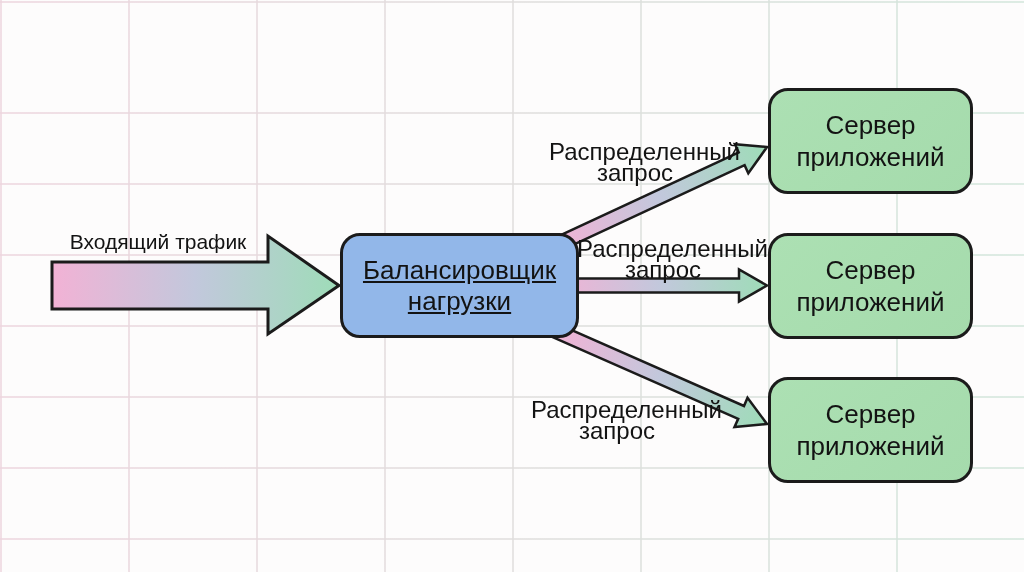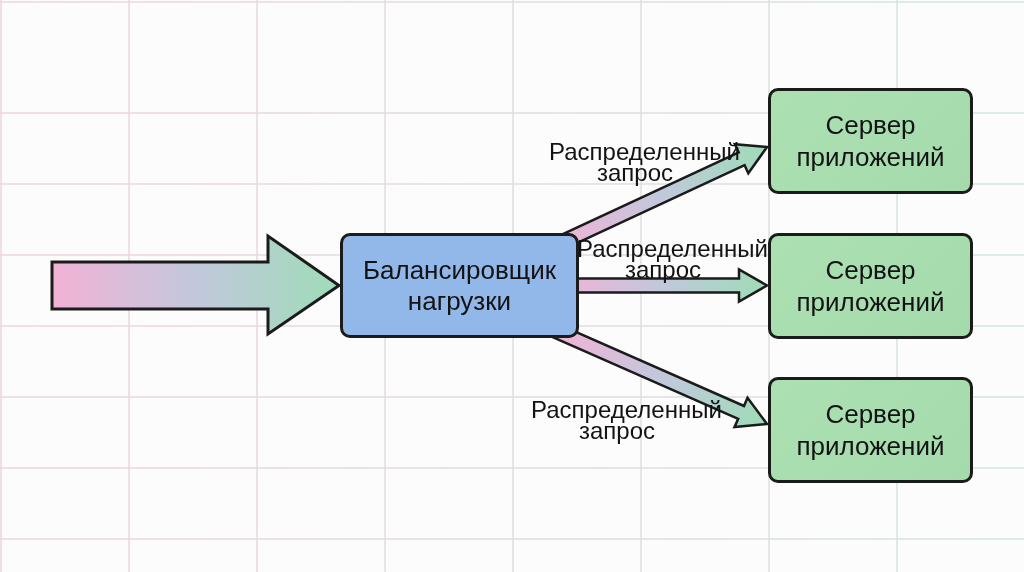--- a/index.html
+++ b/index.html
@@ -16,24 +16,24 @@
   }
   .layer{position:absolute;left:0;top:0;}
   .stop-grid-a{stop-color:var(--grid-pink);}
   .stop-grid-b{stop-color:var(--grid-green);}
   .stop-a{stop-color:var(--arrow-pink);}
   .stop-m{stop-color:var(--arrow-mid);}
   .stop-b{stop-color:var(--arrow-green);}
   .arrow{stroke:var(--stroke);stroke-linejoin:miter;}
   .node{
     position:absolute;box-sizing:border-box;border:3px solid var(--box-border);
-    border-radius:10px;display:flex;align-items:center;justify-content:center;
+    border-radius:20px;display:flex;align-items:center;justify-content:center;
     text-align:center;font-size:26px;line-height:32px;
   }
-  .node.lb{left:340px;top:233px;width:239px;height:105px;background:var(--lb-fill);line-height:31px;}
+  .node.lb{left:340px;top:233px;width:239px;height:105px;background:var(--lb-fill);line-height:31px;text-decoration:underline;}
   .node.server{left:768px;width:205px;height:106px;background:linear-gradient(135deg,#ace0b3,var(--server-fill));}
   .node.s1{top:88px;} .node.s2{top:233px;} .node.s3{top:377px;}
   .flowlabel{
     position:absolute;text-align:center;font-size:24px;line-height:21px;width:172px;
   }
   .flowlabel.l1{left:549px;top:141px;}
   .flowlabel.l2{left:577px;top:238px;}
   .flowlabel.l3{left:531px;top:399px;}
   .inlabel{
     position:absolute;left:58px;top:230px;width:200px;text-align:center;
@@ -94,20 +94,21 @@
 
     <path class="arrow" fill="url(#gBig)" stroke-width="3" d="M52,262 L268,262 L268,236 L339,285.5 L268,334 L268,309 L52,309 Z"></path>
 
     <path class="arrow" fill="url(#gA1)" stroke-width="2.5" d="M557,252.4 L744.6,165.2 L748.3,173.3 L767,147 L734.9,144.3 L738.7,152.5 L551,239.6 Z"></path>
 
     <path class="arrow" fill="url(#gA2)" stroke-width="2.5" d="M553,278.5 L739,278.5 L739,269.5 L767,285.5 L739,301.5 L739,292.5 L553,292.5 Z"></path>
 
     <path class="arrow" fill="url(#gA3)" stroke-width="2.5" d="M551,336.4 L738.2,418.8 L734.5,427 L767,424 L747.5,397.8 L744,406 L557,323.6 Z"></path>
   </svg>
 
+  <div class="inlabel">Входящий трафик</div>
 
   <div class="node lb">
     <span>Балансировщик нагрузки</span>
   </div>
 
   <div class="node server s1">
     <span>Сервер приложений</span>
   </div>
   <div class="node server s2">
     <span>Сервер приложений</span>

